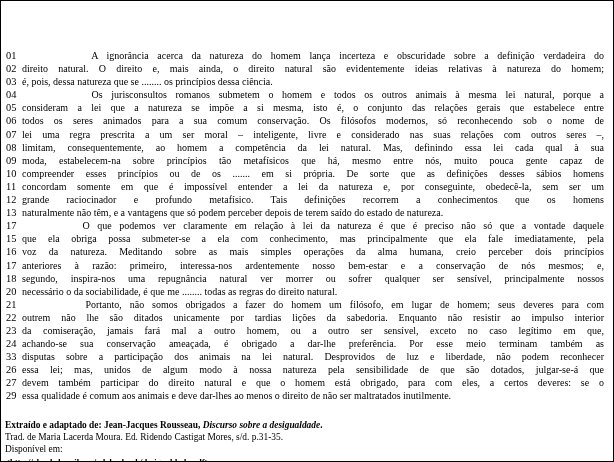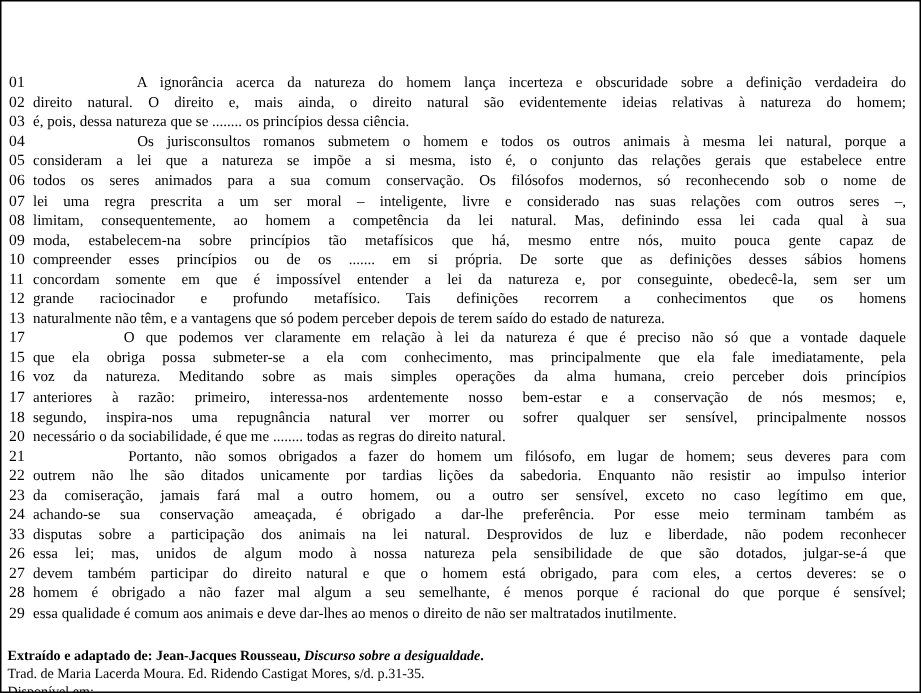--- a/index.html
+++ b/index.html
@@ -184,24 +184,20 @@
     </div>
     <div class="line-row">
       <span class="line-num">26</span>
       <span class="line-text">essa lei; mas, unidos de algum modo à nossa natureza pela sensibilidade de que são dotados, julgar-se-á que</span>
     </div>
     <div class="line-row">
       <span class="line-num">27</span>
       <span class="line-text">devem também participar do direito natural e que o homem está obrigado, para com eles, a certos deveres: se o</span>
     </div>
     <div class="line-row">
-      <span class="line-num">28</span>
-      <span class="line-text">homem é obrigado a não fazer mal algum a seu semelhante, é menos porque é racional do que porque é sensível;</span>
-    </div>
-    <div class="line-row">
       <span class="line-num">29</span>
       <span class="line-text last-of-para">essa qualidade é comum aos animais e deve dar-lhes ao menos o direito de não ser maltratados inutilmente.</span>
     </div>
 
     <div class="source">
       <span class="row"><b>Extraído e adaptado de: Jean-Jacques Rousseau, </b><b><i>Discurso sobre a desigualdade</i></b><b>. </b></span>
       <span class="row">Trad. de Maria Lacerda Moura. Ed. Ridendo Castigat Mores, s/d. p.31-35.</span>
       <span class="row">Disponível em:</span>
       <span class="row url">&lt;http://ebooksbrasil.org/adobeebook/desigualdade.pdf&gt;.</span>
     </div>

